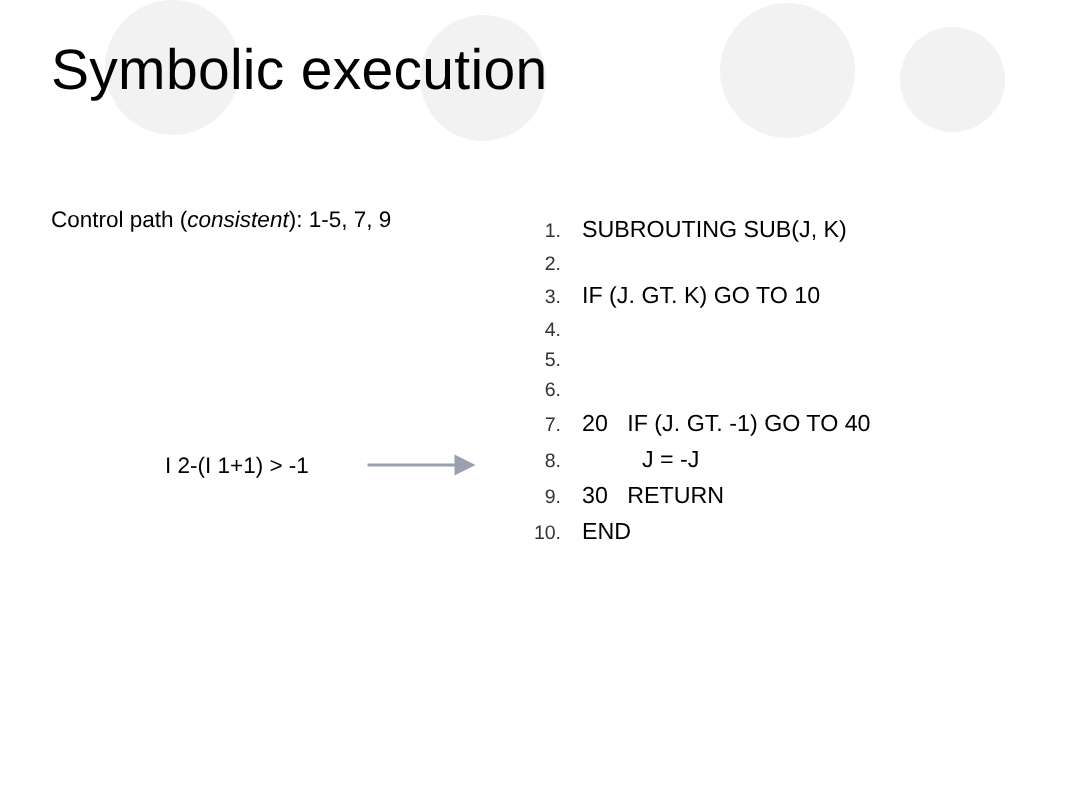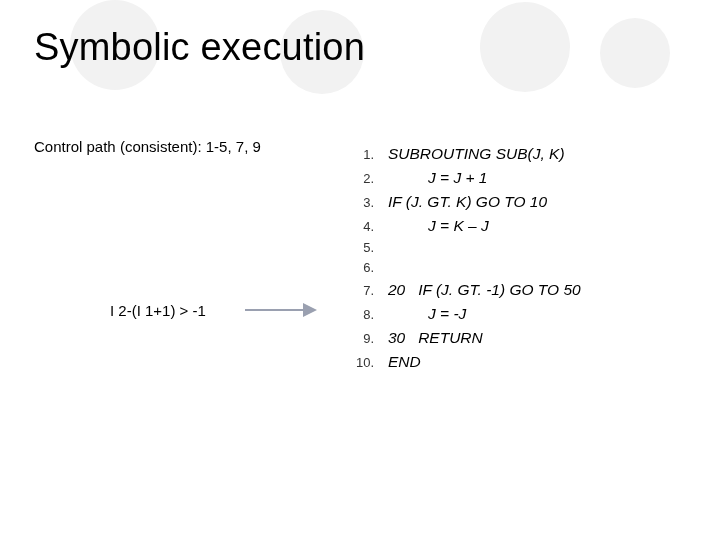--- a/index.html
+++ b/index.html
@@ -5,29 +5,29 @@
   * { margin: 0; padding: 0; box-sizing: border-box; }
   html, body { width: 720px; height: 540px; background: #fff; font-family: Arial, Helvetica, sans-serif; color: #000; overflow: hidden; }
   .slide { position: relative; width: 720px; height: 532px; }
   .circle { position: absolute; border-radius: 50%; background: #f2f2f2; }
   .c1 { width: 90px; height: 90px; left: 70px; top: 0; }
   .c2 { width: 84px; height: 84px; left: 280px; top: 10px; }
   .c3 { width: 90px; height: 90px; left: 480px; top: 2px; }
   .c4 { width: 70px; height: 70px; left: 600px; top: 18px; }
   .title { position: absolute; left: 34px; top: 26px; font-size: 38px; font-weight: 400; letter-spacing: 0.2px; }
   .control-path { position: absolute; left: 34px; top: 138px; font-size: 15px; }
-  .control-path .ital { }
+  .control-path .ital { font-style: italic; }
   .formula { position: absolute; left: 110px; top: 302px; font-size: 15px; text-align: center; }
   .arrow { position: absolute; left: 245px; top: 300px; width: 80px; height: 22px; }
   .arrow-line { position: absolute; left: 0; top: 9px; width: 60px; height: 2px; background: #9aa0b0; }
   .arrow-head { position: absolute; left: 58px; top: 3px; width: 0; height: 0; border-top: 7px solid transparent; border-bottom: 7px solid transparent; border-left: 14px solid #9aa0b0; }
   .code-block { position: absolute; left: 350px; top: 142px; width: 350px; }
   .code-row { display: flex; align-items: baseline; line-height: 1.55; }
   .num { width: 38px; text-align: right; padding-right: 14px; font-size: 13px; color: #333; }
-  .stmt { font-size: 15.5px; white-space: pre; font-style: italic; }
+  .stmt { font-size: 15.5px; white-space: pre; }
   .stmt.indent { padding-left: 40px; }
 </style>
 </head>
 <body>
 <div class="slide">
   <div class="circle c1"></div>
   <div class="circle c2"></div>
   <div class="circle c3"></div>
   <div class="circle c4"></div>
 
@@ -45,39 +45,37 @@
     <div class="arrow-head"></div>
   </div>
 
   <div class="code-block">
     <div class="code-row">
       <div class="num">1.</div>
       <div class="stmt">SUBROUTING SUB(J, K)</div>
     </div>
     <div class="code-row">
       <div class="num">2.</div>
-      <div class="stmt indent">J = J + 1</div>
     </div>
     <div class="code-row">
       <div class="num">3.</div>
       <div class="stmt">IF (J. GT. K) GO TO 10</div>
     </div>
     <div class="code-row">
       <div class="num">4.</div>
-      <div class="stmt indent">J = K – J</div>
     </div>
     <div class="code-row">
       <div class="num">5.</div>
     </div>
     <div class="code-row">
       <div class="num">6.</div>
     </div>
     <div class="code-row">
       <div class="num">7.</div>
-      <div class="stmt">20   IF (J. GT. -1) GO TO 50</div>
+      <div class="stmt">20   IF (J. GT. -1) GO TO 40</div>
     </div>
     <div class="code-row">
       <div class="num">8.</div>
       <div class="stmt indent">J = -J</div>
     </div>
     <div class="code-row">
       <div class="num">9.</div>
       <div class="stmt">30   RETURN</div>
     </div>
     <div class="code-row">

